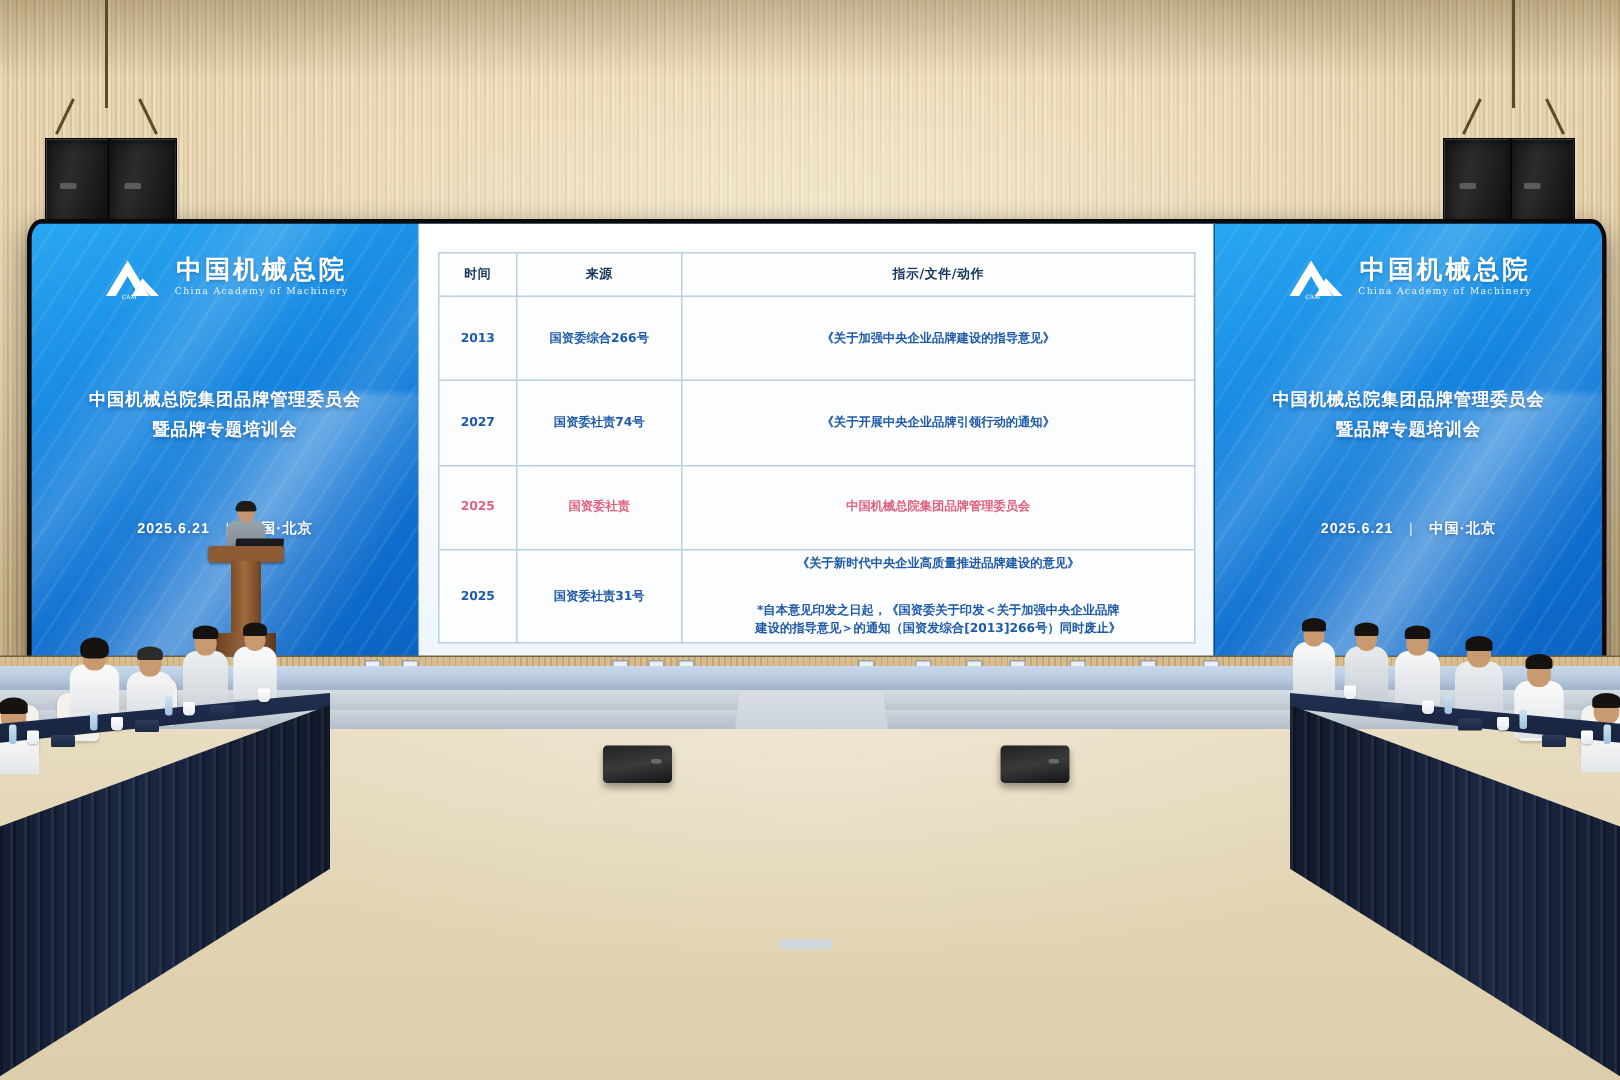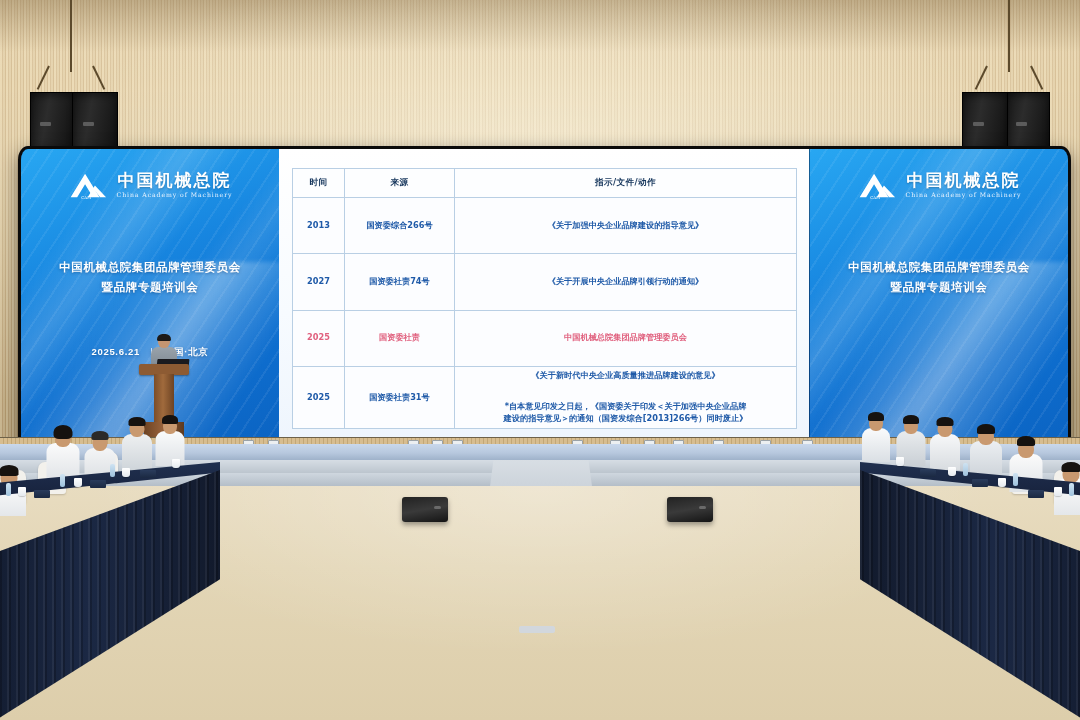--- a/index.html
+++ b/index.html
@@ -353,20 +353,25 @@
           <span class="logo-cn">中国机械总院</span>
           <span class="logo-en">China Academy of Machinery</span>
         </div>
       </div>
 
       <div class="slide-title" style="top:108px;">
         <div>中国机械总院集团品牌管理委员会</div>
         <div>暨品牌专题培训会</div>
       </div>
 
+      <div class="slide-date" style="top:197px;">
+        <span>2025.6.21</span>
+        <span class="sep">|</span>
+        <span>中国·北京</span>
+      </div>
     </div>
   </div>
 
   <div class="person-sp">
     <div class="p-body"></div>
       <div class="p-head"></div>
       <div class="p-hair"></div>
   </div>
   <div class="podium">
     <div class="laptop"></div>

